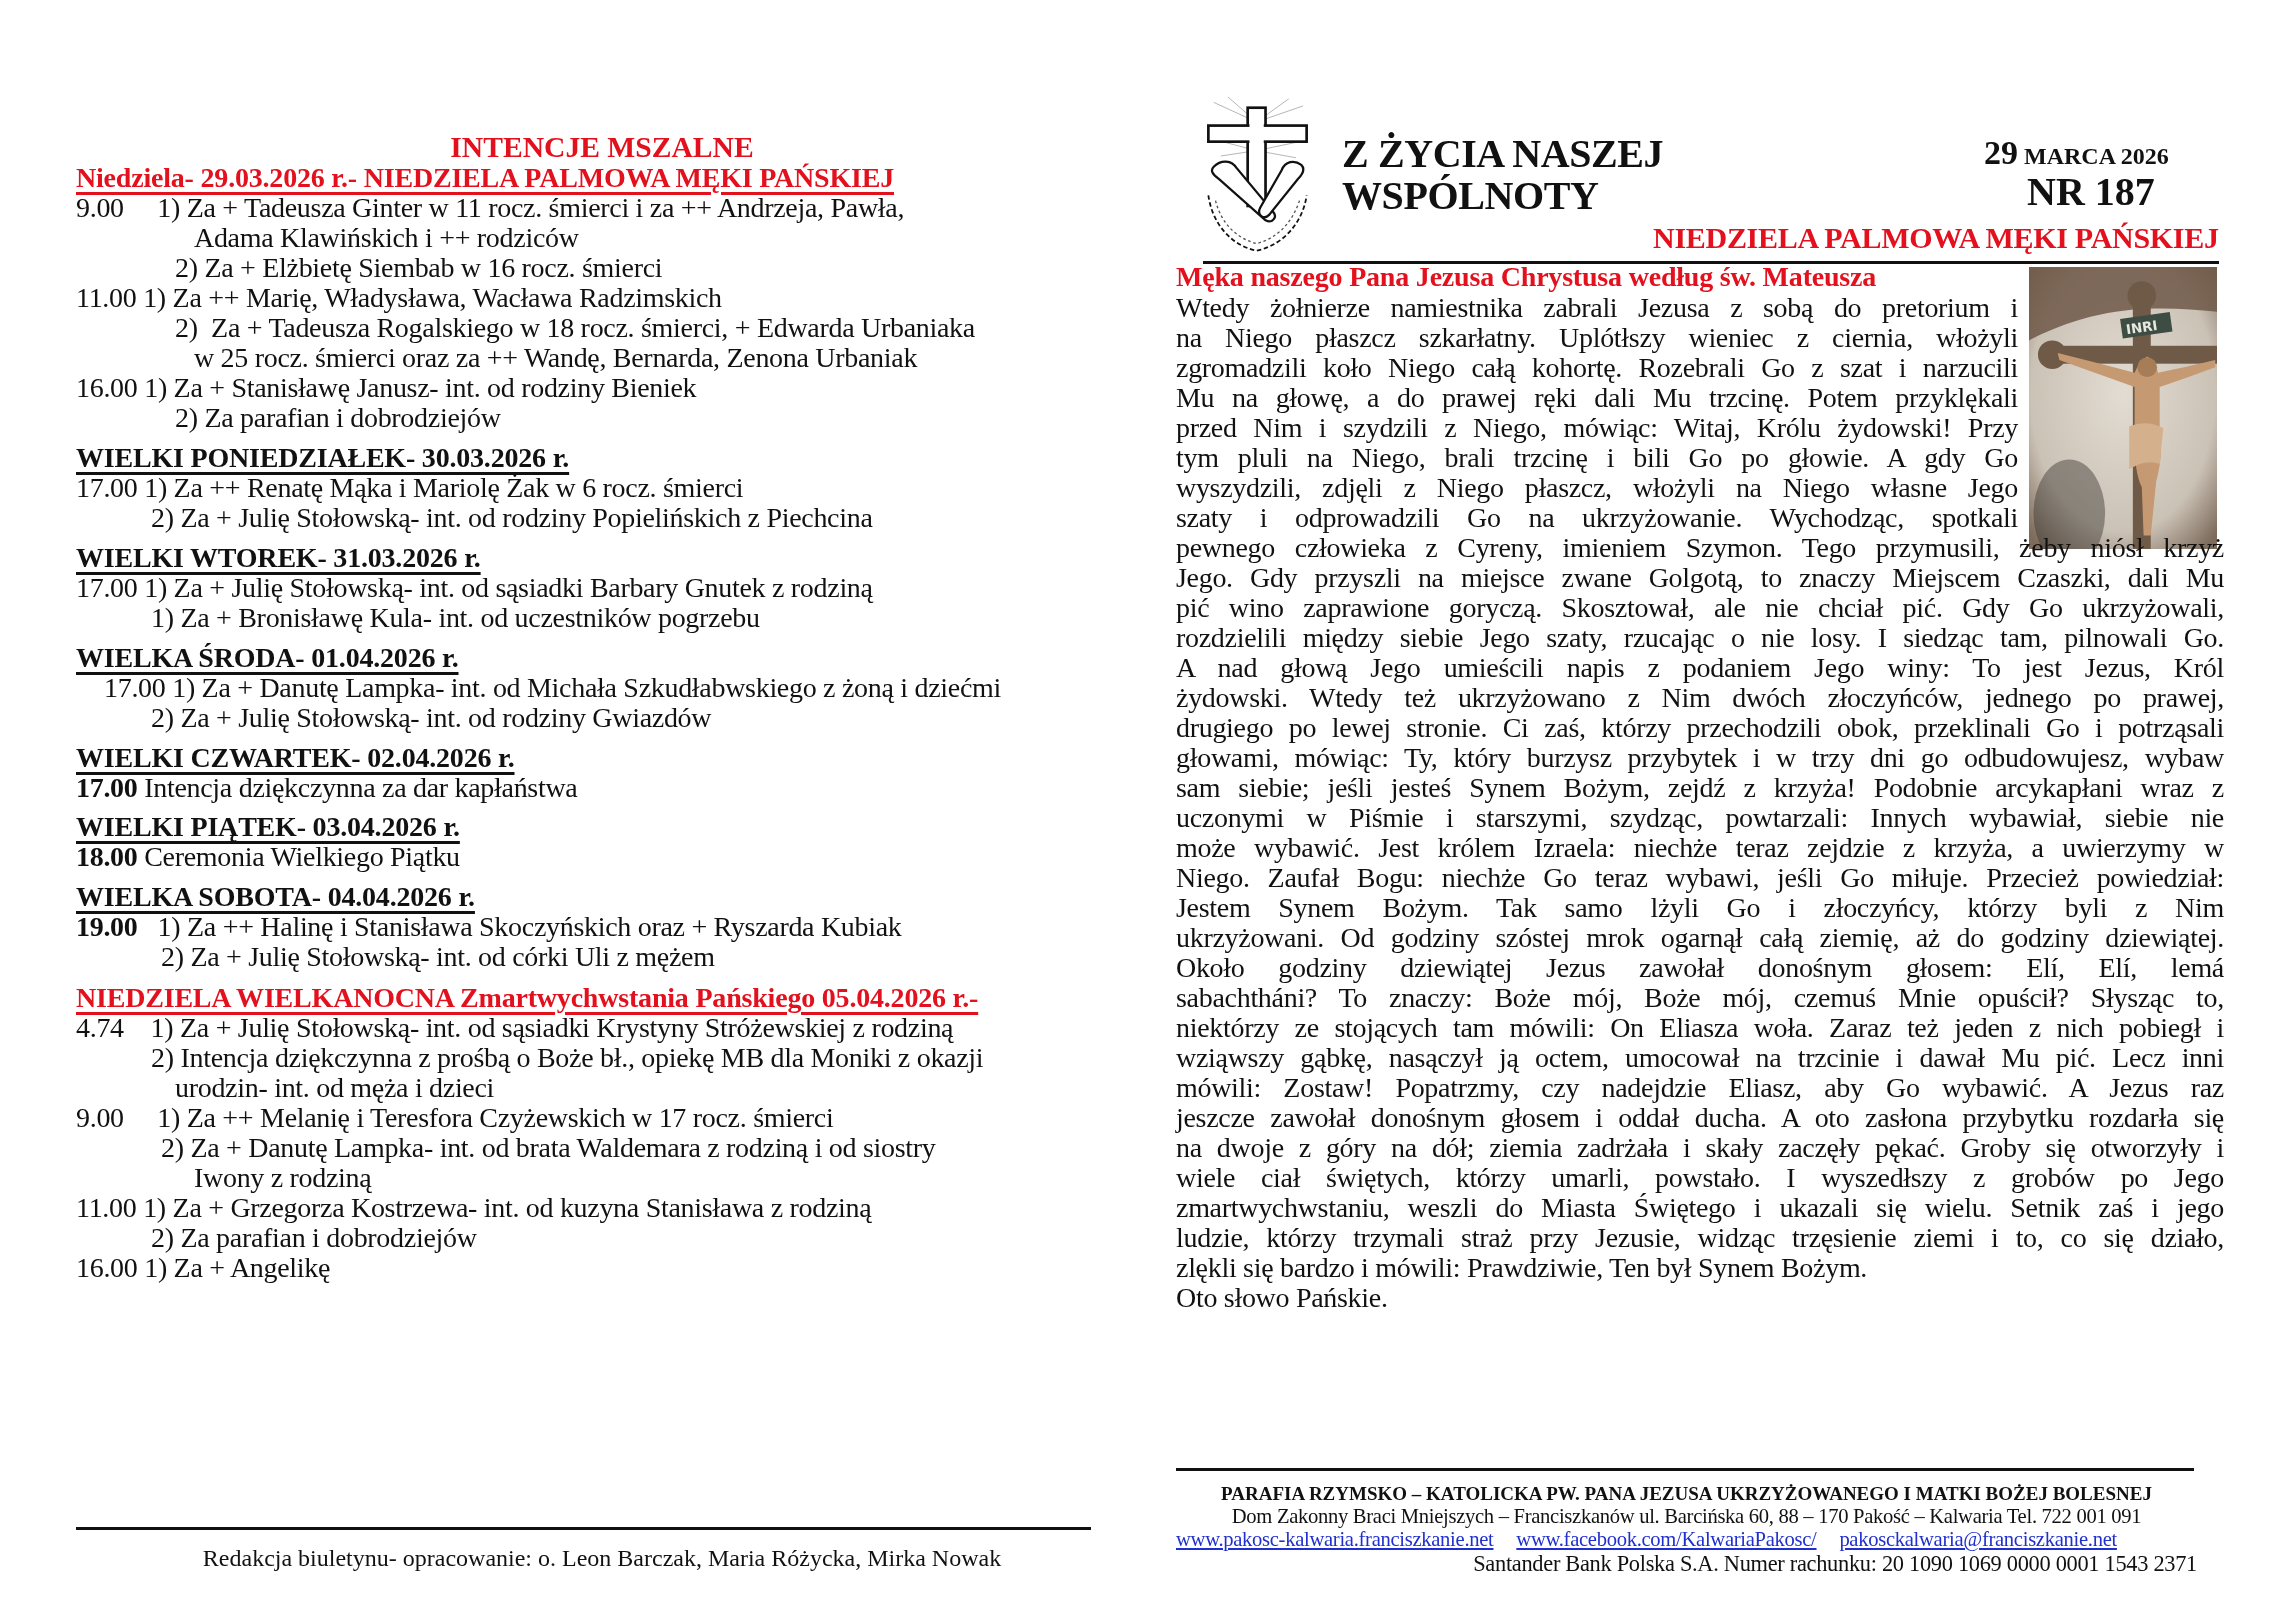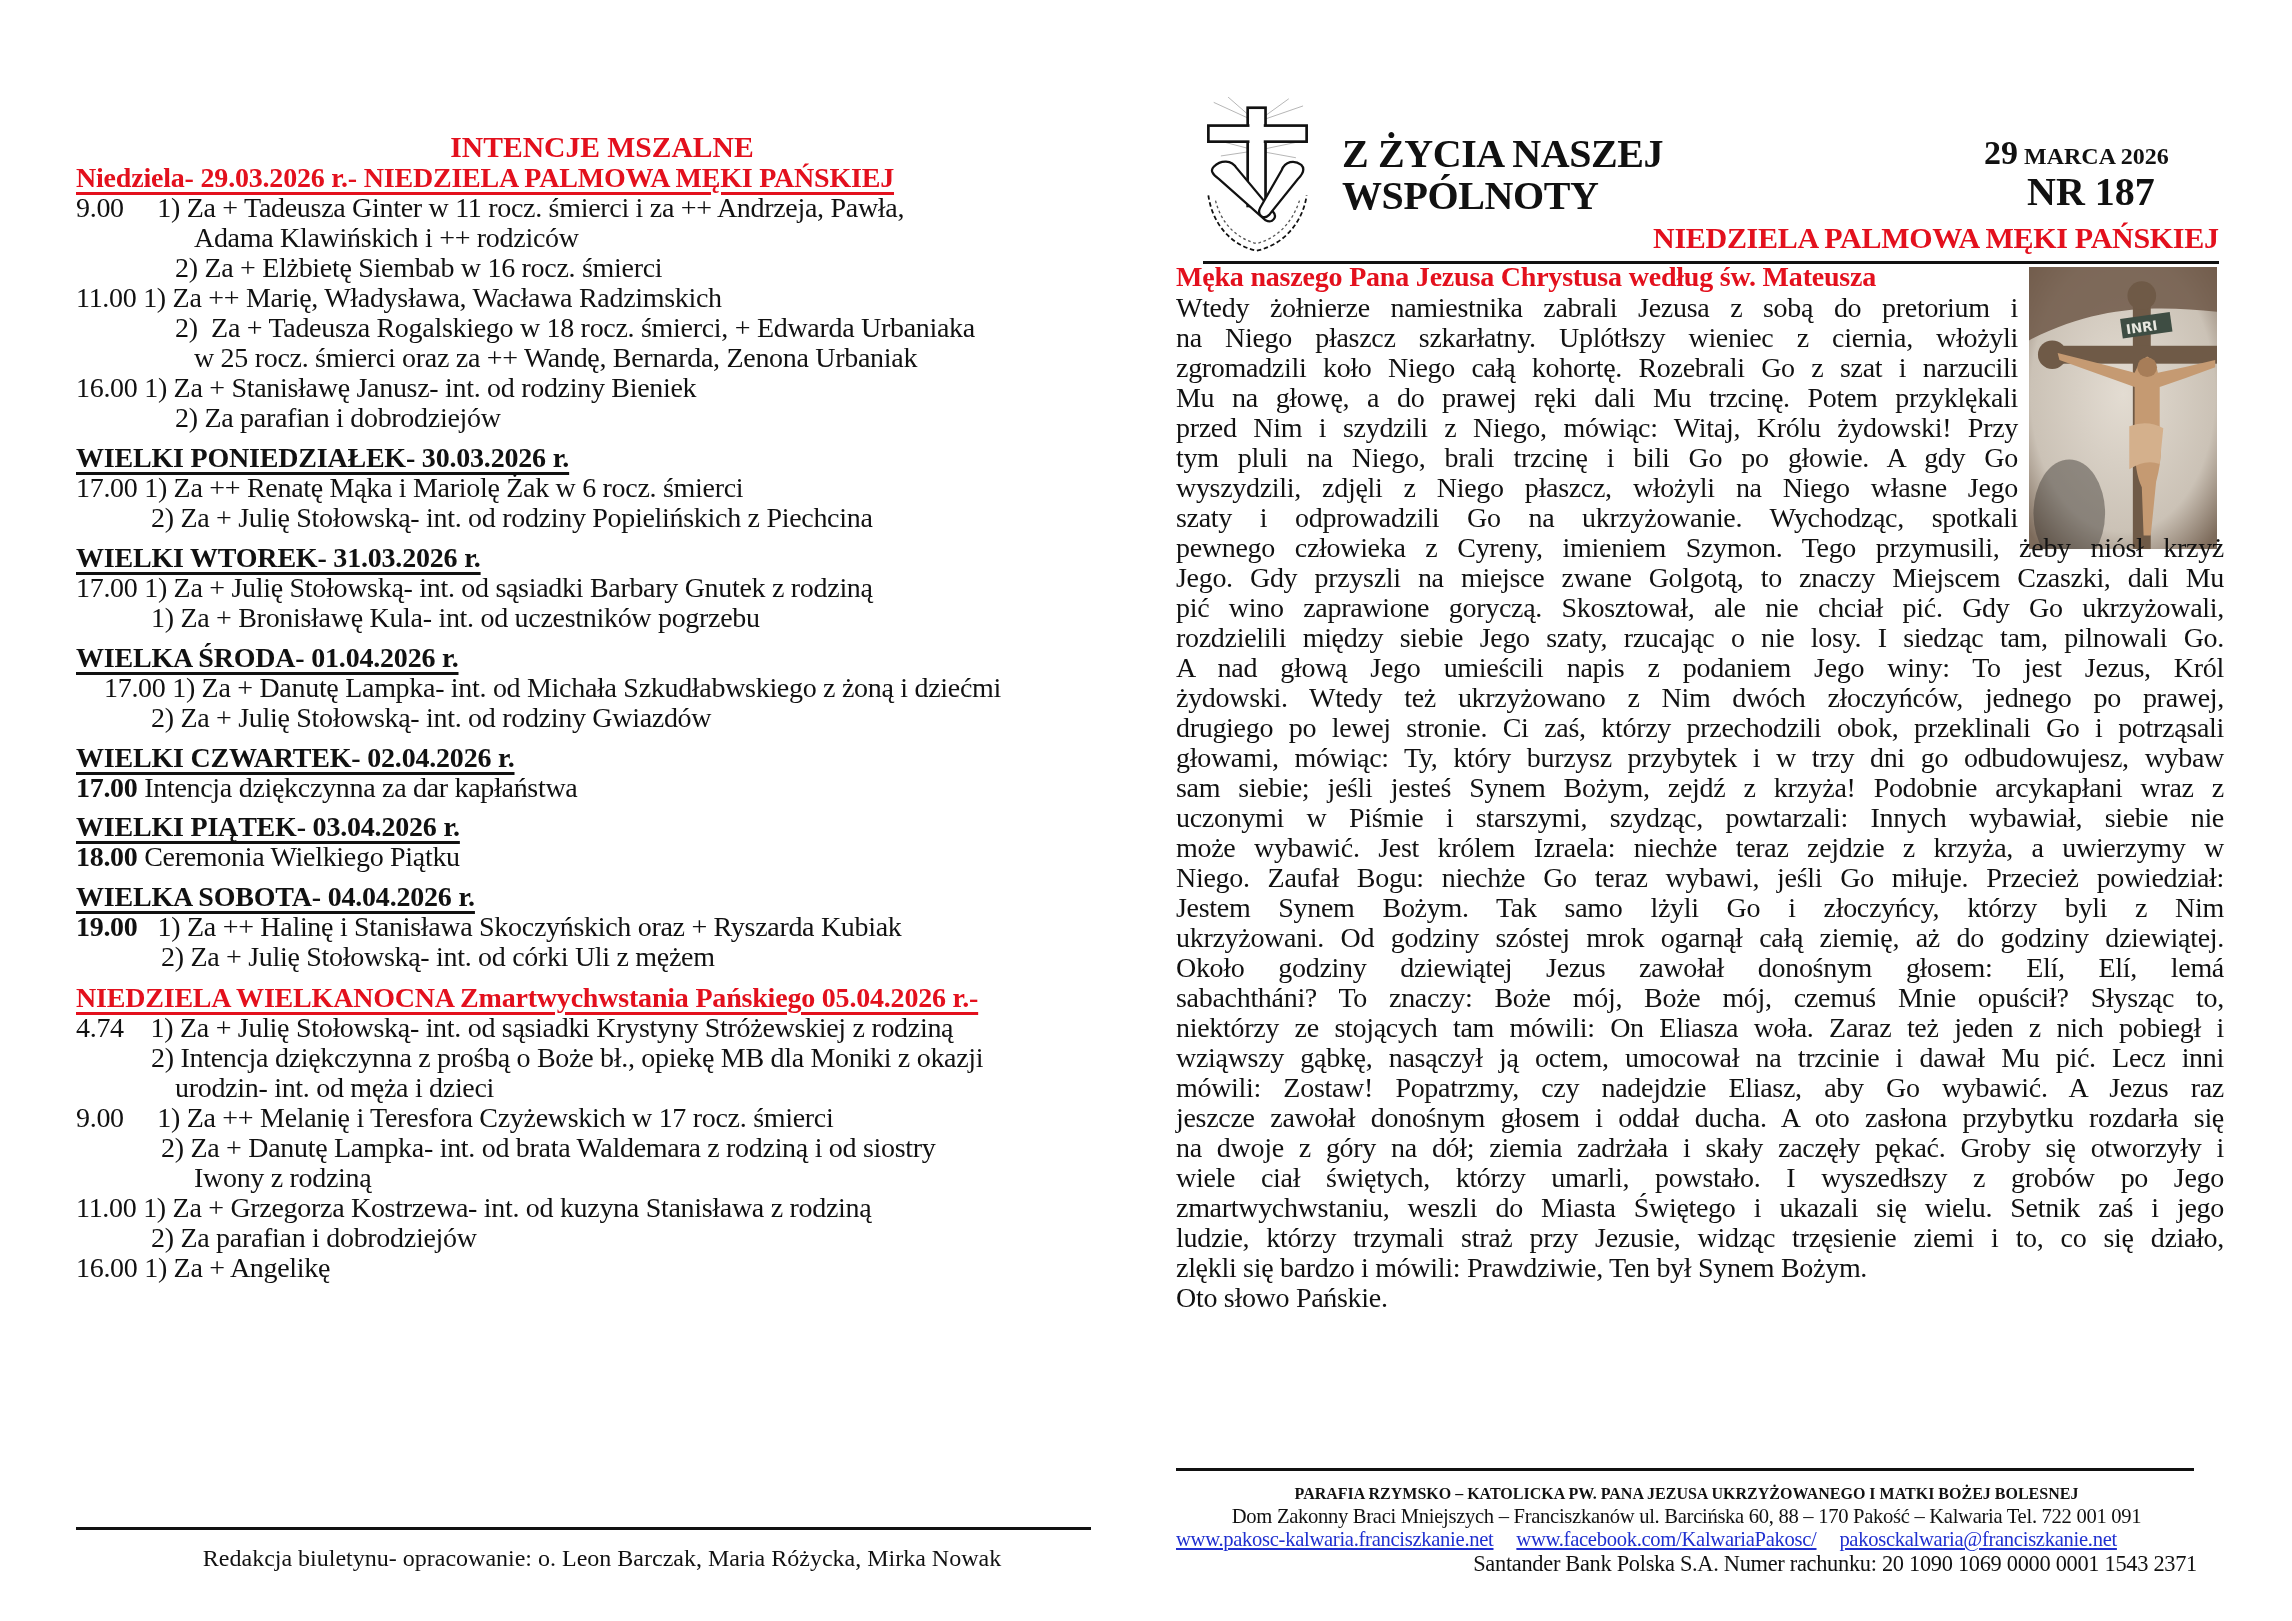--- a/index.html
+++ b/index.html
@@ -45,21 +45,21 @@
   .gospel-title { position:absolute; left:0; top:261px; color:#e3101d; font-weight:bold;
                   font-size:28px; line-height:32px; white-space:nowrap; letter-spacing:-0.2px; }
   .gospel { position:absolute; left:0; top:293px; width:1048px; font-size:28px; line-height:30px;
             letter-spacing:-0.3px; }
   .gospel .gl { white-space:nowrap; text-align:justify; text-align-last:justify; }
   .gospel .gl.narrow { width:842px; }
   .gospel .gl.full { width:1048px; }
   .gospel .gl.last { text-align-last:left; }
   .right-rule { position:absolute; left:0; top:1468px; width:1018px; height:2.7px; background:#111; }
   .footer-parish { position:absolute; left:0; width:1021px; top:1484px; text-align:center;
-                   font-weight:bold; font-size:16px; line-height:19.7px; white-space:nowrap; }
+                   font-weight:bold; font-size:19px; line-height:19.7px; white-space:nowrap; }
   .footer-addr { position:absolute; left:0; width:1021px; top:1505px; text-align:center;
                  font-size:20.6px; line-height:23px; white-space:nowrap; letter-spacing:-0.3px; }
   .footer-links { position:absolute; left:0; width:1021px; top:1528px; font-size:20.6px; line-height:23px;
                   white-space:nowrap; letter-spacing:-0.3px; }
   .footer-links a { color:#1f2fd0; text-decoration:underline; margin-right:18px; }
   .footer-bank { position:absolute; left:0; width:1021px; top:1551px; text-align:right;
                  font-size:22.4px; line-height:25px; white-space:nowrap; letter-spacing:-0.3px; }
 </style>
 </head>
 <body>

